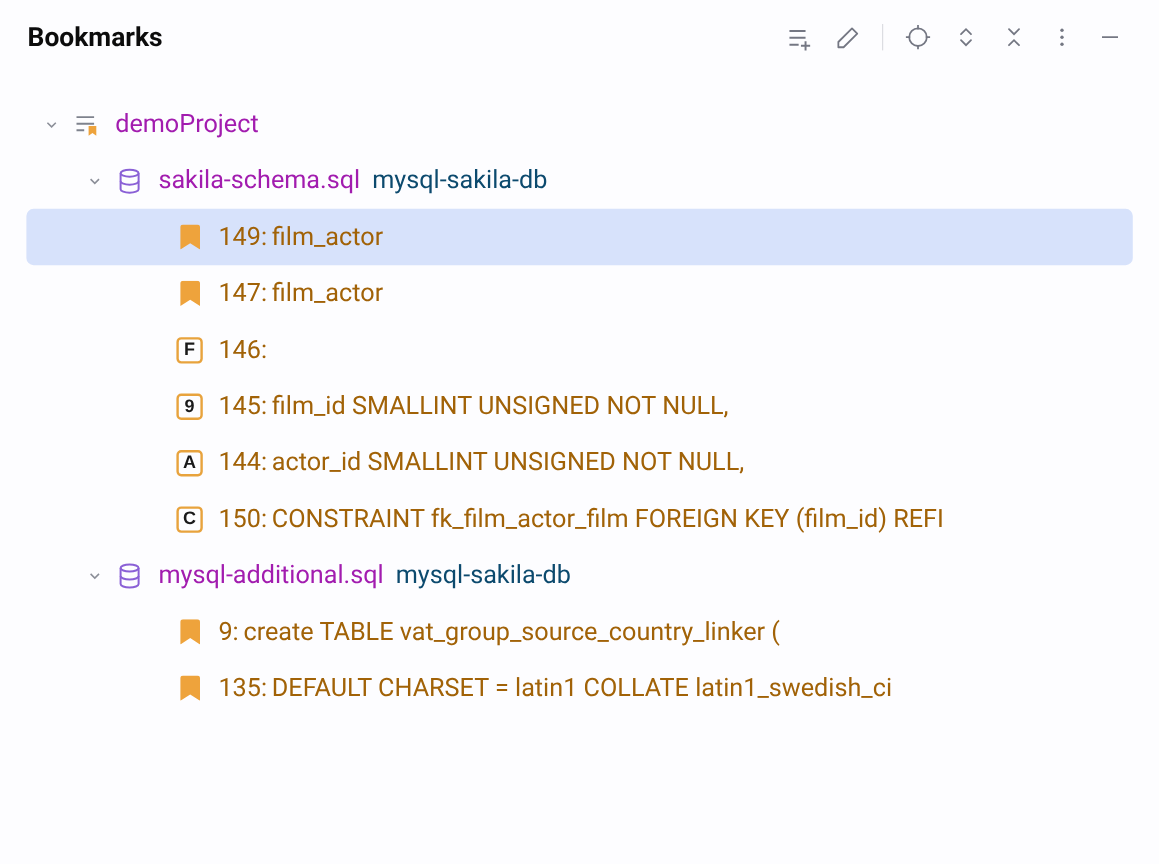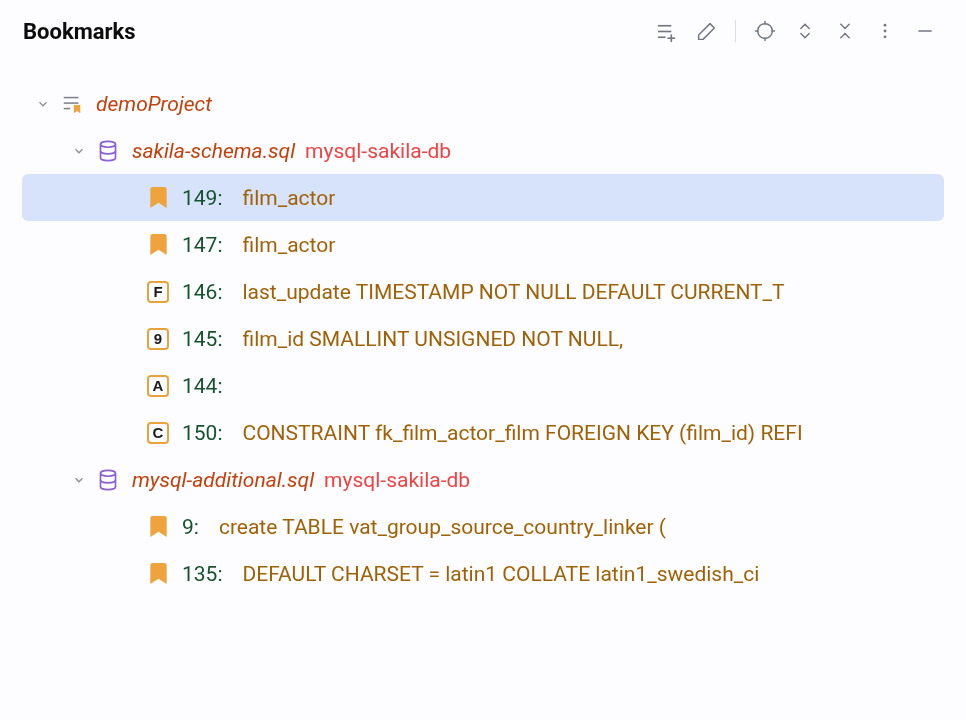--- a/index.html
+++ b/index.html
@@ -92,23 +92,23 @@
   }
   .icon-slot {
     width: 24px;
     height: 24px;
     display: inline-flex;
     align-items: center;
     justify-content: center;
     margin-right: 12px;
     flex-shrink: 0;
   }
-  .label-main { color: #c2410c; font-size: 21px; font-style: italic; }
-  .label-sub { color: #ef4444; font-size: 21px; margin-left: 10px; }
-  .line-no { color: #14532d; font-size: 21px; margin-right: 20px; }
+  .label-main { color: #a21caf; font-size: 21px; }
+  .label-sub { color: #0c4a6e; font-size: 21px; margin-left: 10px; }
+  .line-no { color: #a16207; font-size: 21px; margin-right: 4px; }
   .content-text { color: #a16207; font-size: 21px; overflow: hidden; text-overflow: clip; }
 
   .mn-box {
     width: 22px;
     height: 22px;
     border: 2px solid #e8a33d;
     border-radius: 4px;
     display: inline-flex;
     align-items: center;
     justify-content: center;
@@ -248,38 +248,38 @@
       <span class="line-no">147:</span>
       <span class="content-text">film_actor</span>
     </div>
 
     <div class="row">
       <span class="indent lvl2"></span>
       <span class="icon-slot">
         <span class="mn-box">F</span>
       </span>
       <span class="line-no">146:</span>
-      <span class="content-text">last_update TIMESTAMP NOT NULL DEFAULT CURRENT_T</span>
     </div>
 
     <div class="row">
       <span class="indent lvl2"></span>
       <span class="icon-slot">
         <span class="mn-box">9</span>
       </span>
       <span class="line-no">145:</span>
       <span class="content-text">film_id SMALLINT UNSIGNED NOT NULL,</span>
     </div>
 
     <div class="row">
       <span class="indent lvl2"></span>
       <span class="icon-slot">
         <span class="mn-box">A</span>
       </span>
       <span class="line-no">144:</span>
+      <span class="content-text">actor_id SMALLINT UNSIGNED NOT NULL,</span>
     </div>
 
 
 
     <div class="row">
       <span class="indent lvl2"></span>
       <span class="icon-slot">
         <span class="mn-box">C</span>
       </span>
       <span class="line-no">150:</span>

